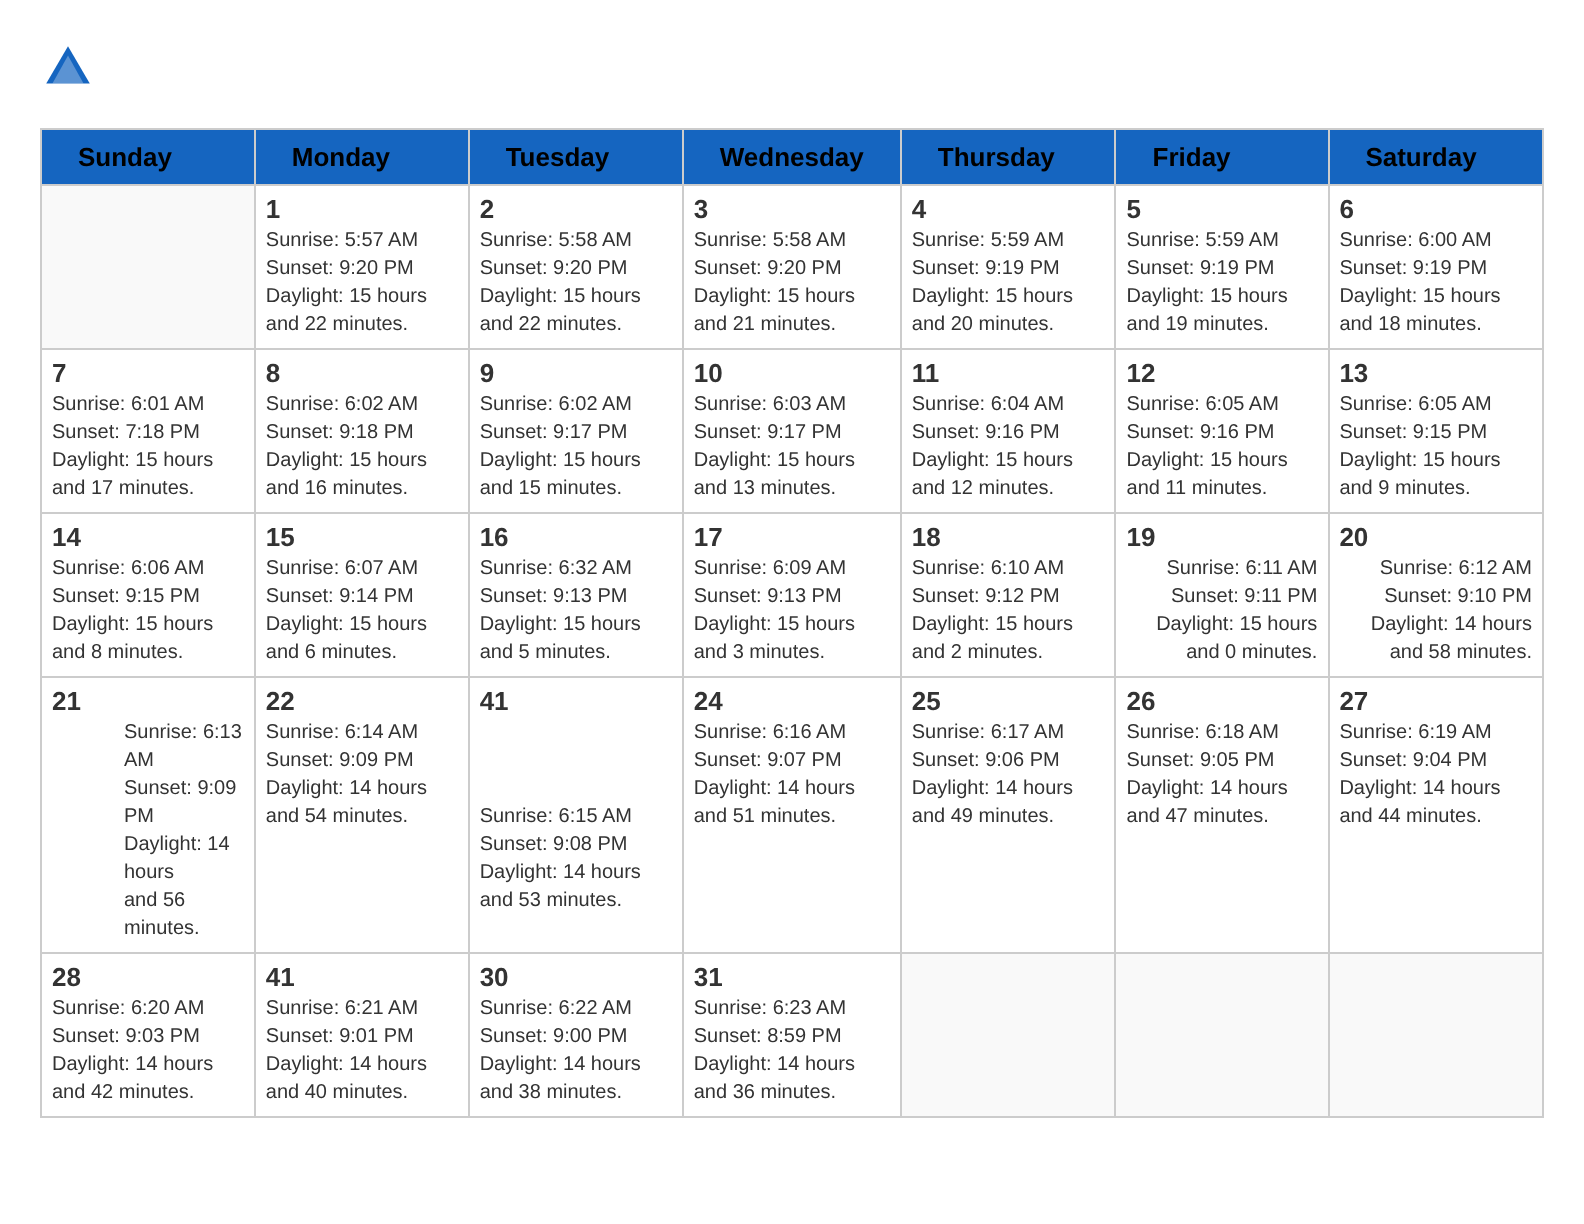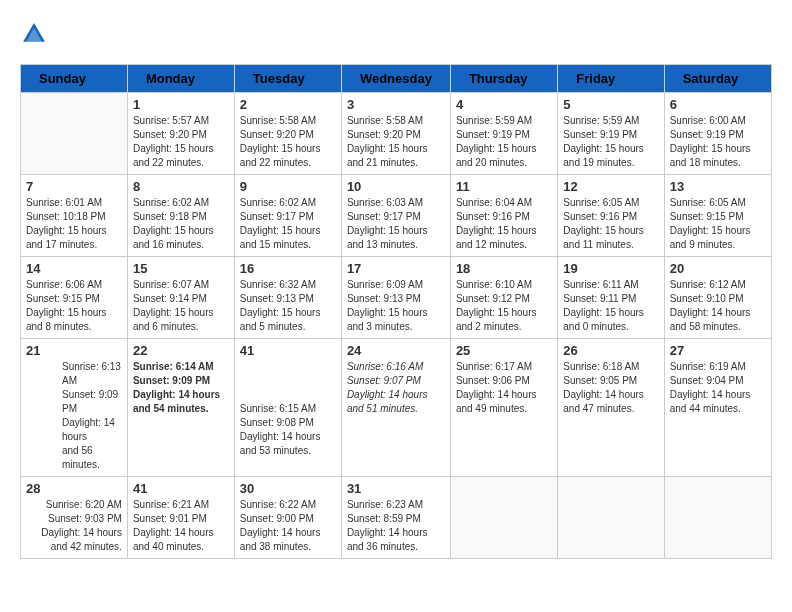--- a/index.html
+++ b/index.html
@@ -160,21 +160,21 @@
           <div class="day-info" style="white-space: pre-line;">Sunrise: 6:00 AM
 Sunset: 9:19 PM
 Daylight: 15 hours
 and 18 minutes.</div>
         </td>
       </tr>
       <tr>
         <td>
           <span class="day-number">7</span>
           <div class="day-info" style="white-space: pre-line;">Sunrise: 6:01 AM
-Sunset: 10:18 PM
+Sunset: 7:18 PM
 Daylight: 15 hours
 and 17 minutes.</div>
         </td>
         <td>
           <span class="day-number">8</span>
           <div class="day-info" style="white-space: pre-line;">Sunrise: 6:02 AM
 Sunset: 9:18 PM
 Daylight: 15 hours
 and 16 minutes.</div>
         </td>
@@ -245,58 +245,58 @@
         </td>
         <td>
           <span class="day-number">18</span>
           <div class="day-info" style="white-space: pre-line;">Sunrise: 6:10 AM
 Sunset: 9:12 PM
 Daylight: 15 hours
 and 2 minutes.</div>
         </td>
         <td>
           <span class="day-number">19</span>
-          <div class="day-info" style="white-space: pre-line;">Sunrise: 6:11 AM
+          <div class="day-info" style="white-space: pre-line; text-align: right;">Sunrise: 6:11 AM
 Sunset: 9:11 PM
 Daylight: 15 hours
 and 0 minutes.</div>
         </td>
         <td>
           <span class="day-number">20</span>
-          <div class="day-info" style="white-space: pre-line;">Sunrise: 6:12 AM
+          <div class="day-info" style="white-space: pre-line; text-align: right;">Sunrise: 6:12 AM
 Sunset: 9:10 PM
 Daylight: 14 hours
 and 58 minutes.</div>
         </td>
       </tr>
       <tr>
         <td>
           <span class="day-number">21</span>
           <div class="day-info" style="white-space: pre-line; margin-left: 36px;">Sunrise: 6:13 AM
 Sunset: 9:09 PM
 Daylight: 14 hours
 and 56 minutes.</div>
         </td>
         <td>
           <span class="day-number">22</span>
-          <div class="day-info" style="white-space: pre-line; font-weight: bold;">Sunrise: 6:14 AM
+          <div class="day-info" style="white-space: pre-line;">Sunrise: 6:14 AM
 Sunset: 9:09 PM
 Daylight: 14 hours
 and 54 minutes.</div>
         </td>
         <td>
           <span class="day-number">41</span>
           <div class="day-info" style="white-space: pre-line; margin-top: 44px;">Sunrise: 6:15 AM
 Sunset: 9:08 PM
 Daylight: 14 hours
 and 53 minutes.</div>
         </td>
         <td>
           <span class="day-number">24</span>
-          <div class="day-info" style="white-space: pre-line; font-style: italic;">Sunrise: 6:16 AM
+          <div class="day-info" style="white-space: pre-line;">Sunrise: 6:16 AM
 Sunset: 9:07 PM
 Daylight: 14 hours
 and 51 minutes.</div>
         </td>
         <td>
           <span class="day-number">25</span>
           <div class="day-info" style="white-space: pre-line;">Sunrise: 6:17 AM
 Sunset: 9:06 PM
 Daylight: 14 hours
 and 49 minutes.</div>
@@ -312,21 +312,21 @@
           <span class="day-number">27</span>
           <div class="day-info" style="white-space: pre-line;">Sunrise: 6:19 AM
 Sunset: 9:04 PM
 Daylight: 14 hours
 and 44 minutes.</div>
         </td>
       </tr>
       <tr>
         <td>
           <span class="day-number">28</span>
-          <div class="day-info" style="white-space: pre-line; text-align: right;">Sunrise: 6:20 AM
+          <div class="day-info" style="white-space: pre-line;">Sunrise: 6:20 AM
 Sunset: 9:03 PM
 Daylight: 14 hours
 and 42 minutes.</div>
         </td>
         <td>
           <span class="day-number">41</span>
           <div class="day-info" style="white-space: pre-line;">Sunrise: 6:21 AM
 Sunset: 9:01 PM
 Daylight: 14 hours
 and 40 minutes.</div>

